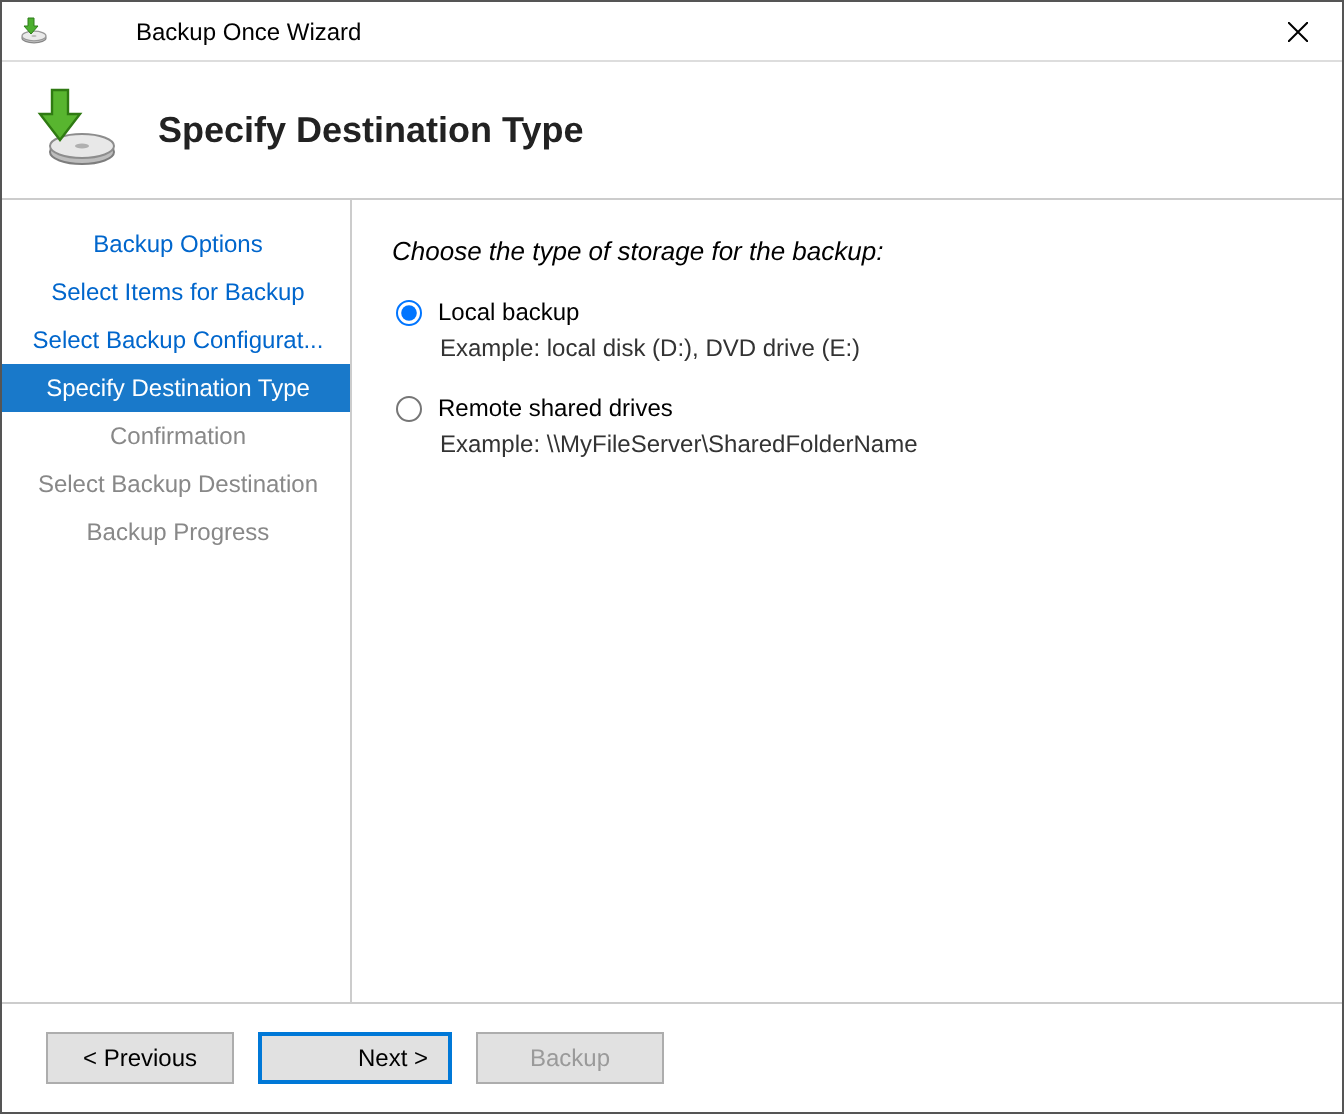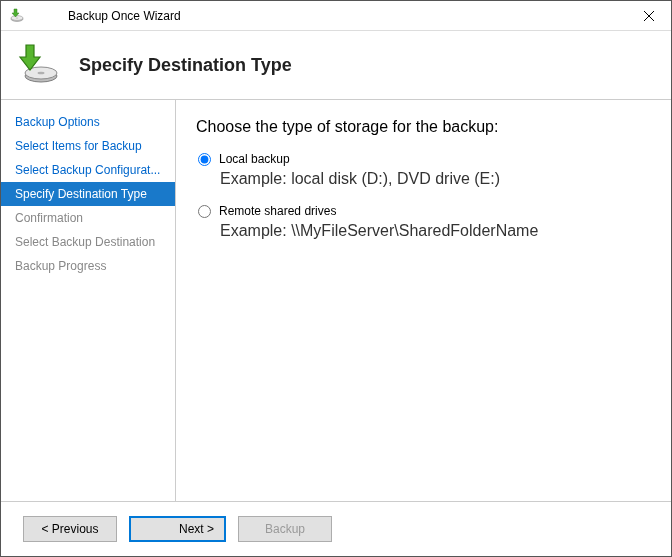--- a/index.html
+++ b/index.html
@@ -69,20 +69,21 @@
   .body {
     flex: 1;
     display: flex;
     border-top: 1px solid #ccc;
     min-height: 0;
   }
   .sidebar {
     width: 174px;
     background: #fff;
     padding-top: 10px;
+    text-align: center;
   }
   .sidebar-item {
     padding: 5px 12px 5px 14px;
     font-size: 12px;
     color: #0066cc;
     cursor: pointer;
     white-space: nowrap;
     overflow: hidden;
     text-overflow: ellipsis;
   }
@@ -94,36 +95,37 @@
     color: #888;
     cursor: default;
   }
   .content {
     flex: 1;
     border-left: 1px solid #ccc;
     padding: 18px 20px;
     position: relative;
   }
   .instruction {
-    font-size: 16px;
+    font-size: 13px;
     margin-bottom: 16px;
+    font-style: italic;
   }
   .radio-row {
     display: flex;
     align-items: center;
     margin: 6px 0 2px 0;
   }
   .radio-row input[type=radio] {
     margin: 0 8px 0 2px;
   }
   .radio-label {
     font-size: 12px;
   }
   .example {
-    font-size: 16px;
+    font-size: 12px;
     color: #333;
     margin: 4px 0 16px 24px;
   }
   .footer {
     height: 55px;
     border-top: 1px solid #ccc;
     display: flex;
     align-items: center;
     justify-content: flex-start;
     padding: 0 22px;

